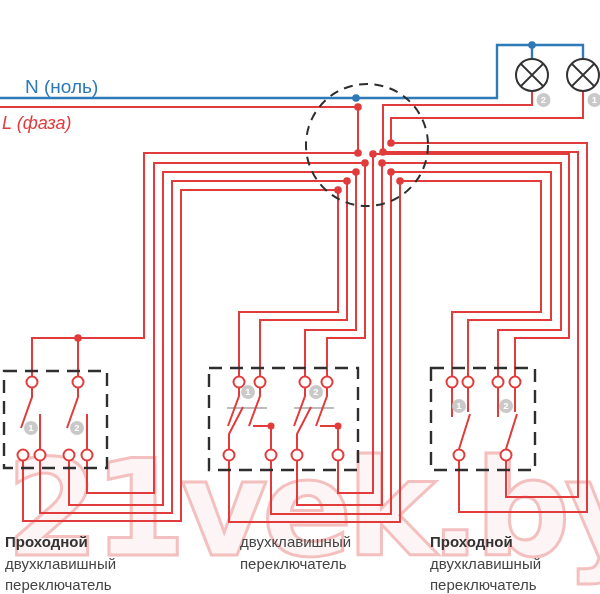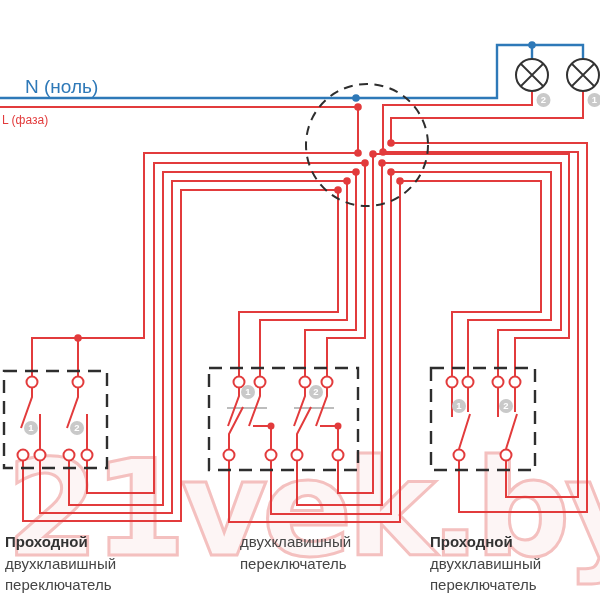--- a/index.html
+++ b/index.html
@@ -9,21 +9,21 @@
   html,body{margin:0;padding:0;background:#fff;}
   .stage{position:relative;width:600px;height:594px;background:#ffffff;overflow:hidden;
          font-family:"Liberation Sans", sans-serif;}
   .watermark{position:absolute;left:6px;top:442px;z-index:0;white-space:nowrap;
              font:700 134px/1 "DejaVu Sans", sans-serif;letter-spacing:-6px;
              color:rgba(244,192,191,0.16);-webkit-text-stroke:3px var(--watermark);}
   svg.diagram{position:absolute;left:0;top:0;z-index:1;}
   .page-title{position:absolute;left:4px;top:5px;z-index:2;white-space:nowrap;
               font-size:19px;font-weight:600;letter-spacing:0.6px;color:var(--text);}
   .n-label{position:absolute;left:2px;top:76px;z-index:2;font-size:19px;color:var(--blue);margin-left:23px;}
-  .l-label{position:absolute;left:2px;top:113px;z-index:2;font-size:12px;color:var(--red);}
+  .l-label{position:absolute;left:2px;top:113px;z-index:2;font-size:18px;color:var(--red);font-style:italic;}
   .caption{position:absolute;top:531px;z-index:2;font-size:15px;line-height:21.5px;color:#454545;}
   .caption .cap1{font-weight:bold;color:#333333;}
   .cap-left{left:5px;} .cap-mid{left:240px;} .cap-right{left:430px;}
 
   
   .wire-red{fill:none;stroke:var(--red);stroke-width:2;}
   .wire-blue{fill:none;stroke:var(--blue);stroke-width:2.4;}
   .dot-red{fill:var(--red);stroke:none;}
   .dot-blue{fill:var(--blue);stroke:none;}
   .terminal{fill:#ffffff;stroke:var(--red);stroke-width:2;}

